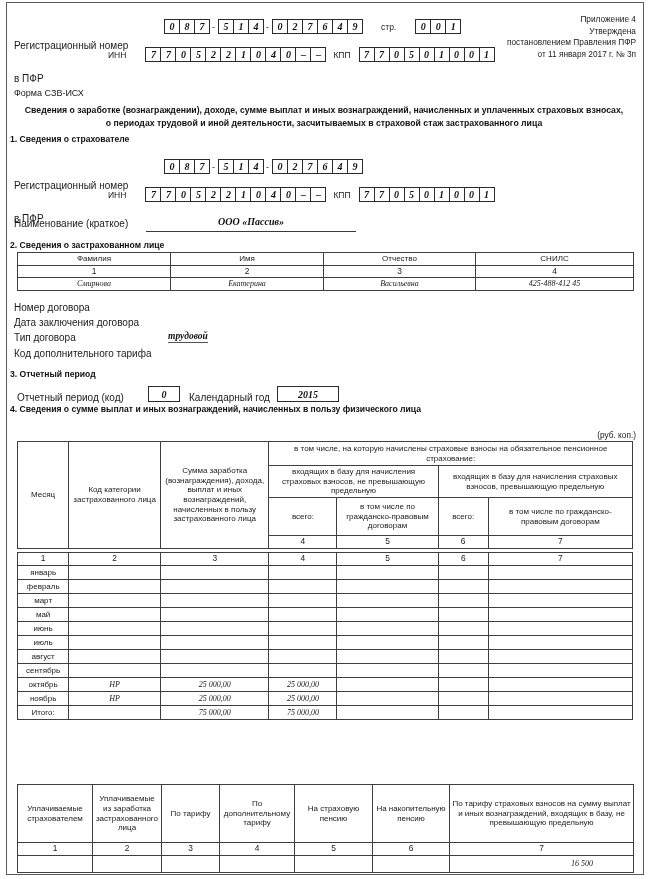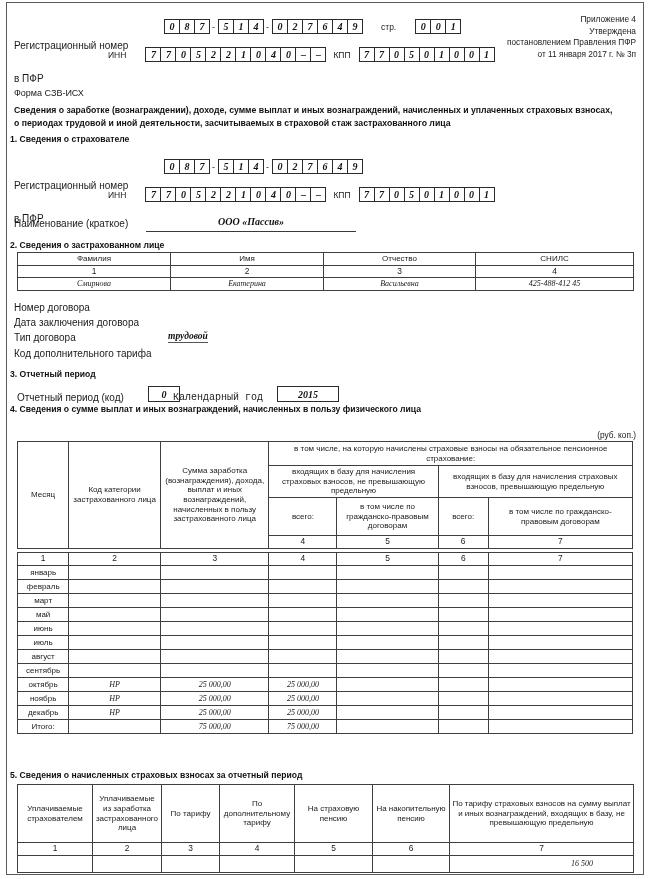--- a/index.html
+++ b/index.html
@@ -41,21 +41,21 @@
     width:9px;height:15px;display:flex;align-items:center;justify-content:center;
     font-size:9px;color:#222;
   }
   .grp{display:flex;}
   .inline-lbl{
     display:flex;align-items:center;height:15px;font-size:8.5px;
     padding:0 19px;color:#1a1a1a;white-space:nowrap;
   }
   
   .title{
-    position:absolute;left:14px;width:620px;text-align:left;
+    position:absolute;left:14px;width:620px;text-align:center;
     font-size:8.7px;font-weight:bold;line-height:12.5px;color:#111;
   }
   .sect{
     position:absolute;font-size:8.6px;font-weight:bold;color:#111;
   }
   
   .val{
     font-family:"Liberation Serif","DejaVu Serif",serif;
     font-style:italic;font-weight:bold;color:#111;
   }
@@ -279,21 +279,21 @@
   <div class="abs val" style="left:168px;top:331px;font-size:9.5px;border-bottom:1px solid #555;padding-bottom:1px;">трудовой</div>
 
   <div class="abs lbl" style="left:14px;top:348px;">Код дополнительного тарифа</div>
   <div class="abs val" style="left:168px;top:347px;font-size:9.5px;"></div>
 
   <div class="sect" style="left:10px;top:369px;">3.  Отчетный период</div>
 
   <div class="abs lbl" style="left:17px;top:392px;">Отчетный период (код)</div>
   <div class="vbox" style="left:148px;top:386px;width:32px;height:16px;">0</div>
 
-  <div class="abs lbl" style="left:173px;top:392px;font-family:Liberation Mono, monospace;">Календарный год</div>
+  <div class="abs lbl" style="left:189px;top:392px;">Календарный год</div>
   <div class="vbox" style="left:277px;top:386px;width:62px;height:16px;">2015</div>
 
   <div class="sect" style="left:10px;top:404px;">4.  Сведения о сумме выплат и иных вознаграждений, начисленных в пользу физического лица</div>
   <div class="rub" style="top:430px;margin-left:17px;">(руб. коп.)</div>
 
   <table class="grid t4" style="left:17px;top:441px;width:616px;">
     <colgroup>
       <col style="width:43px">
         <col style="width:77px">
         <col style="width:91px">
@@ -433,41 +433,31 @@
         <tr>
           <td class="monthcell" style="height: 14px;">ноябрь</td>
           <td class="cellval" style="height: 14px;">НР</td>
           <td class="cellval" style="height: 14px; text-align: center;">25 000,00</td>
           <td class="cellval" style="height: 14px; text-align: center;">25 000,00</td>
           <td class="cellval" style="height: 14px;"></td>
           <td class="cellval" style="height: 14px;"></td>
           <td class="cellval" style="height: 14px;"></td>
         </tr>
         <tr>
-          <td class="monthcell" style="height: 14px;">декабрь</td>
-          <td class="cellval" style="height: 14px;">НР</td>
-          <td class="cellval" style="height: 14px; text-align: center;">25 000,00</td>
-          <td class="cellval" style="height: 14px; text-align: center;">25 000,00</td>
-          <td class="cellval" style="height: 14px;"></td>
-          <td class="cellval" style="height: 14px;"></td>
-          <td class="cellval" style="height: 14px;"></td>
-        </tr>
-        <tr>
           <td class="monthcell" style="height: 14px;">Итого:</td>
           <td class="cellval" style="height: 14px;"></td>
           <td class="cellval" style="height: 14px; text-align: center;">75 000,00</td>
           <td class="cellval" style="height: 14px; text-align: center;">75 000,00</td>
           <td class="cellval" style="height: 14px;"></td>
           <td class="cellval" style="height: 14px;"></td>
           <td class="cellval" style="height: 14px;"></td>
         </tr>
       </tbody>
   </table>
 
-  <div class="sect" style="left:10px;top:770px;">5.  Сведения о начисленных страховых взносах за отчетный период</div>
 
   <table class="grid" style="left:17px;top:784px;width:616px;">
     <colgroup>
       <col style="width:75px">
         <col style="width:69px">
         <col style="width:58px">
       <col style="width:75px">
         <col style="width:78px">
         <col style="width:77px">
         <col style="width:184px">

